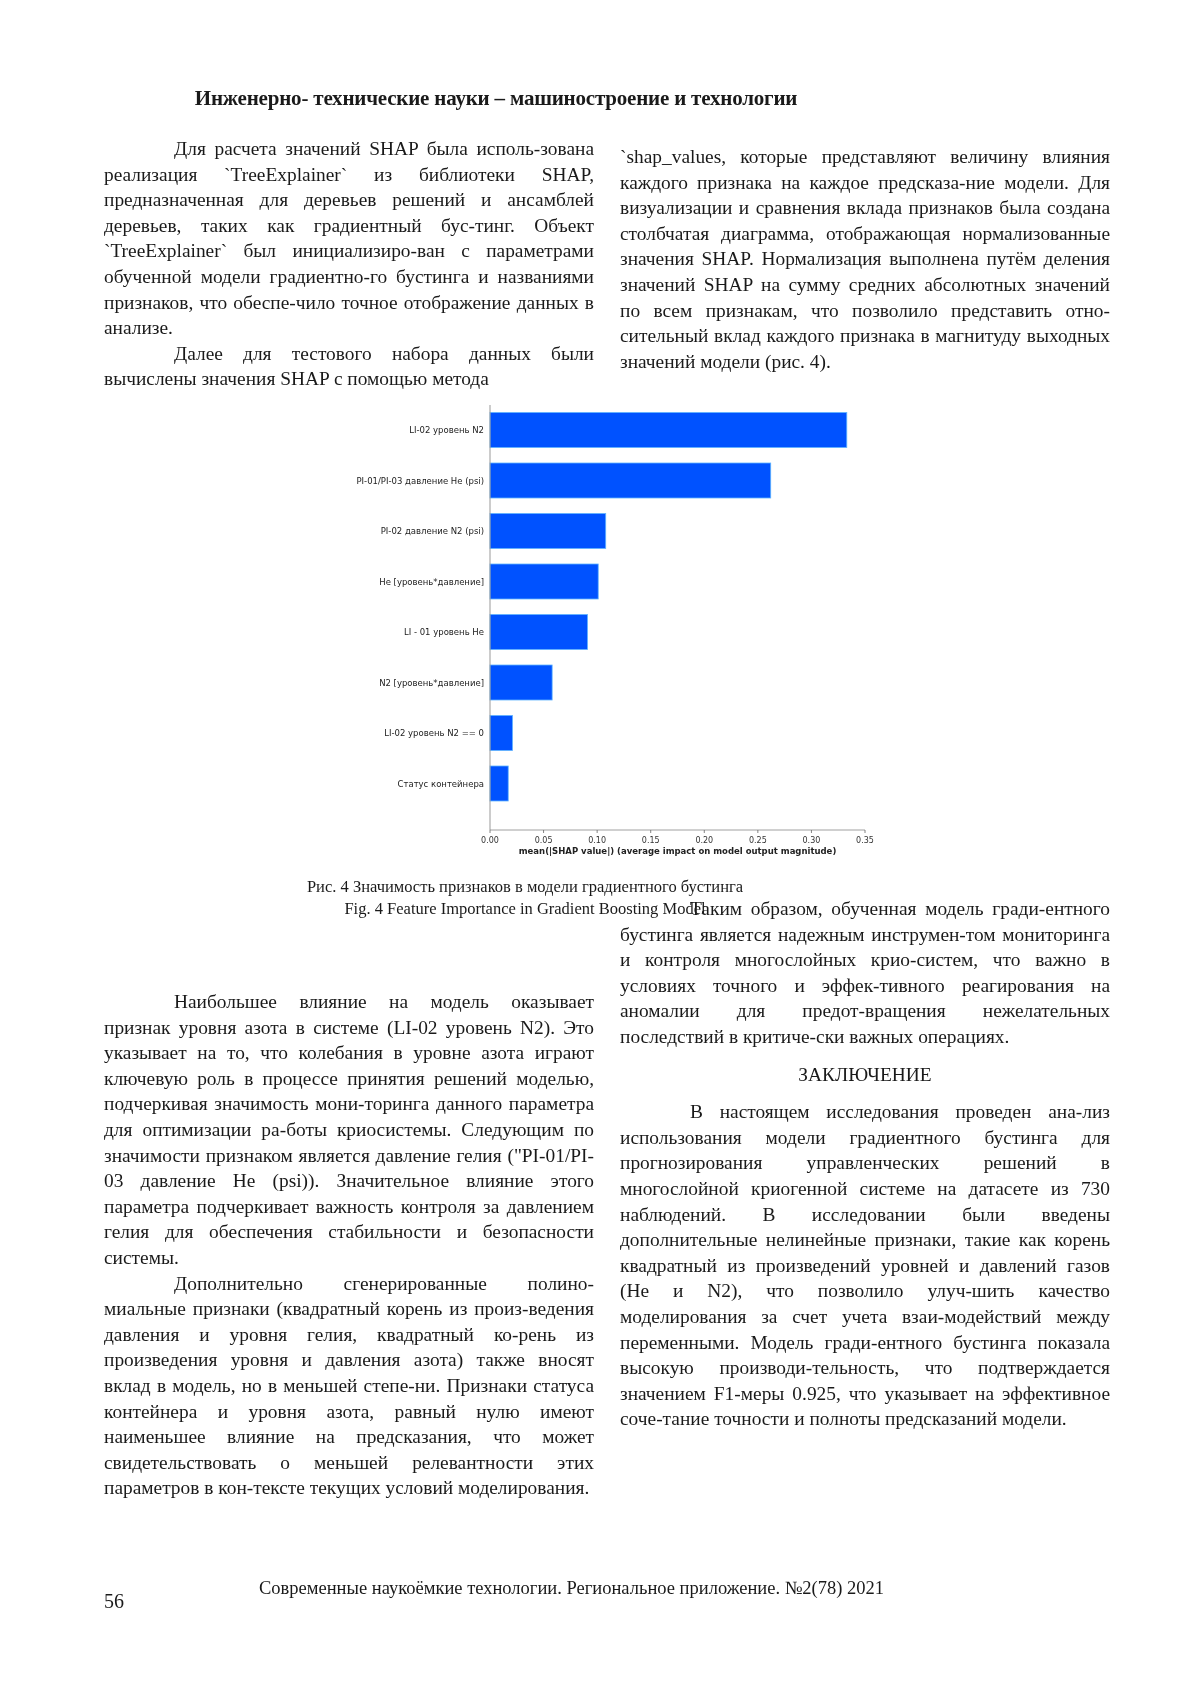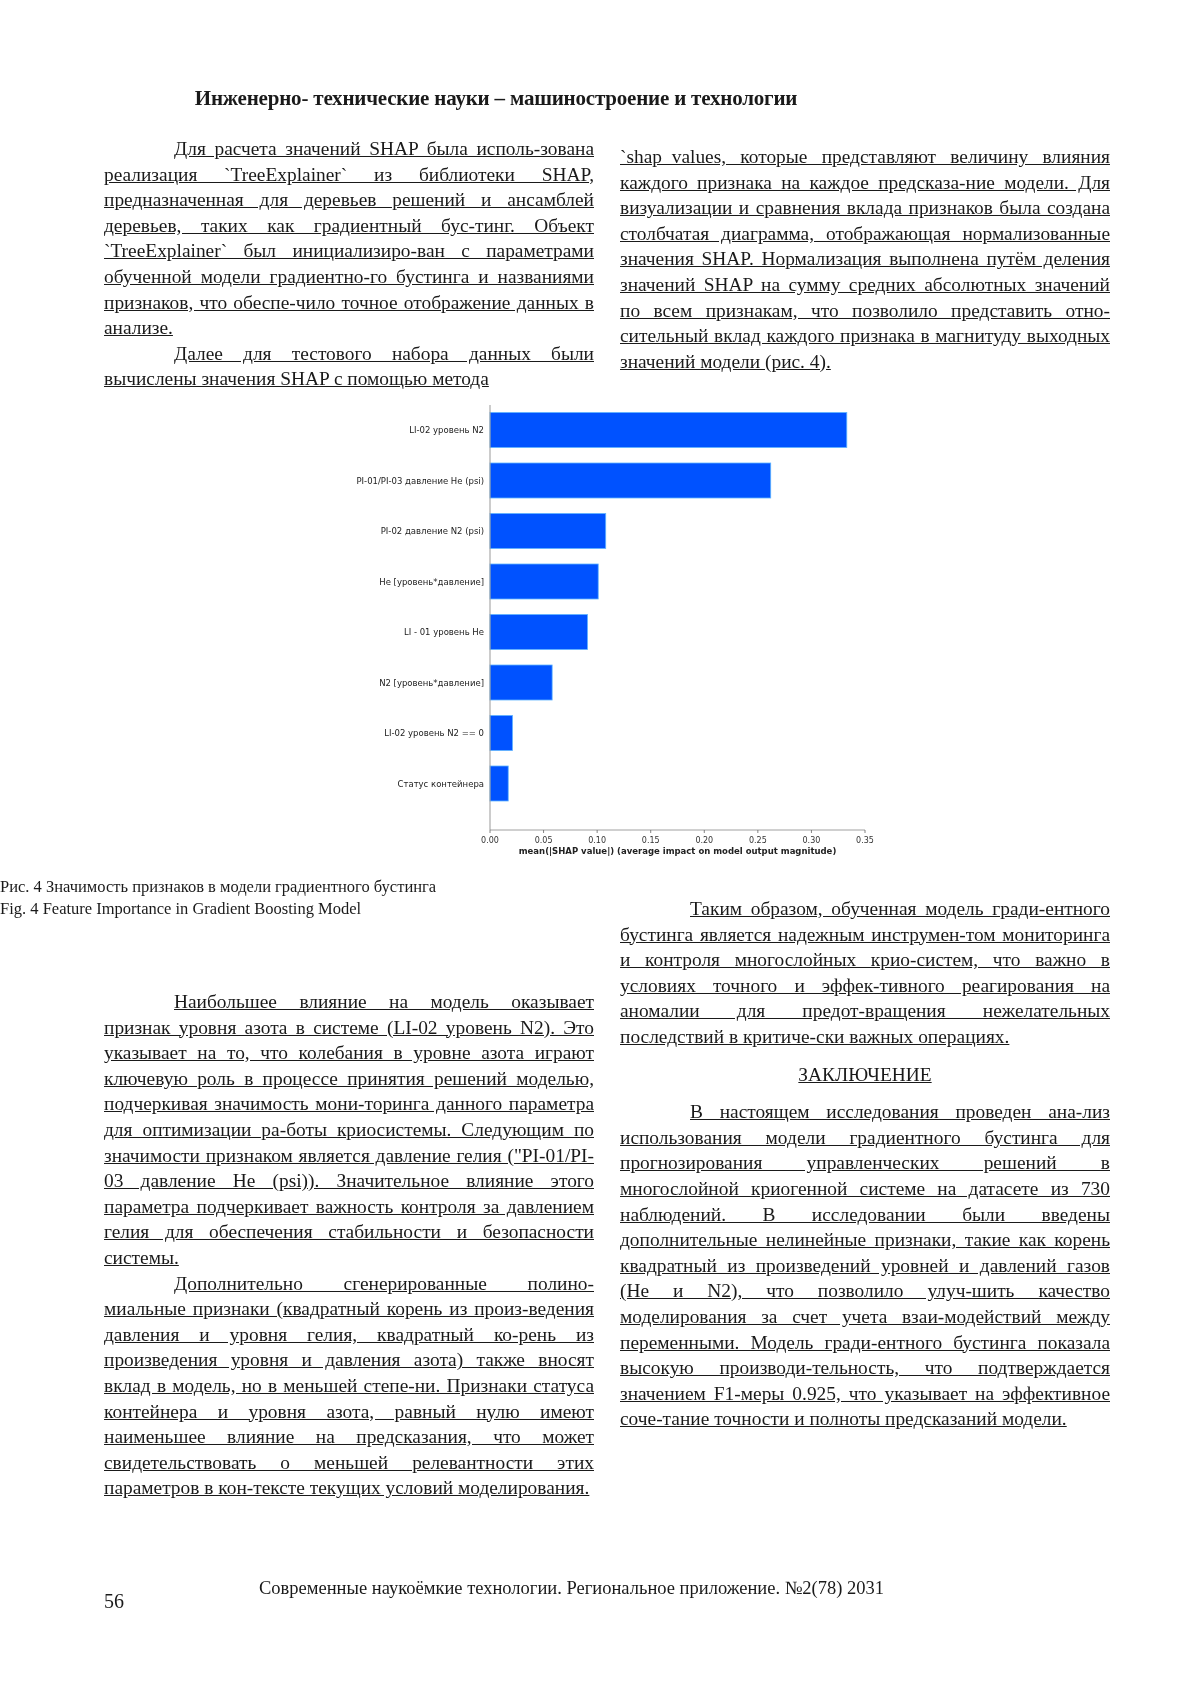--- a/index.html
+++ b/index.html
@@ -2,30 +2,30 @@
 <html><head>
 <meta charset="utf-8">
 <style>
   html, body { margin: 0; padding: 0; background: #ffffff; }
   body { width: 1200px; height: 1697px; position: relative; overflow: hidden;
          font-family: "Liberation Serif", "DejaVu Serif", serif; color: #1a1a1a; }
   .header { position: absolute; top: 86px; left: 0; width: 992px; text-align: center;
             font-weight: bold; font-size: 21px; letter-spacing: -0.2px; }
   .col { position: absolute; width: 490px; font-size: 19.4px; line-height: 25.6px;
          text-align: justify; hyphens: manual; }
-  .col p { margin: 0; text-decoration: underline; }
+  .col p { margin: 0; }
   .col p.indent { text-indent: 70px; }
   .col-left-top { left: 104px; top: 136px; }
   .col-right-top { left: 620px; top: 144px; }
   .col-left-bot { left: 104px; top: 949px; margin-top: 40px; }
   .col-right-bot { left: 620px; top: 896px; }
   .section-title { text-align: center; text-indent: 0 !important; margin: 12px 0 12px 0 !important; }
   .chart-wrap { position: absolute; left: 300px; top: 405px; width: 600px; height: 455px; }
   .chart-wrap svg { position: absolute; left: 0; top: 0; }
-  .caption { position: absolute; top: 876px; left: 0; width: 1050px; text-align: left;
+  .caption { position: absolute; top: 876px; left: 0; width: 1050px; text-align: center;
              font-size: 16.5px; line-height: 22px; }
   .footer { position: absolute; top: 1578px; left: 104px; width: 1000px; font-size: 20px; }
   .footer .page-num { position: absolute; left: 0; top: 0; margin-top: 12px; }
   .footer .journal { position: absolute; left: 155px; top: 0; font-size: 18.5px; }
   .ylabel { font-family: "DejaVu Sans", sans-serif; font-size: 8.5px; fill: #222; }
   .xtick { font-family: "DejaVu Sans", sans-serif; font-size: 8px; fill: #333; }
   .xlabel { font-family: "DejaVu Sans", sans-serif; font-size: 8.5px; fill: #222; font-weight: bold; }
 </style>
 </head>
 <body>
@@ -92,14 +92,14 @@
 </div>
 
 <div class="col col-right-bot">
   <p class="indent">Таким образом, обученная модель гради-ентного бустинга является надежным инструмен-том мониторинга и контроля многослойных крио-систем, что важно в условиях точного и эффек-тивного реагирования на аномалии для предот-вращения нежелательных последствий в критиче-ски важных операциях.</p>
   <p class="section-title">ЗАКЛЮЧЕНИЕ</p>
   <p class="indent">В настоящем исследования проведен ана-лиз использования модели градиентного бустинга для прогнозирования управленческих решений в многослойной криогенной системе на датасете из 730 наблюдений. В исследовании были введены дополнительные нелинейные признаки, такие как корень квадратный из произведений уровней и давлений газов (He и N2), что позволило улуч-шить качество моделирования за счет учета взаи-модействий между переменными. Модель гради-ентного бустинга показала высокую производи-тельность, что подтверждается значением F1-меры 0.925, что указывает на эффективное соче-тание точности и полноты предсказаний модели.</p>
 </div>
 
 <div class="footer">
   <span class="page-num">56</span>
-  <span class="journal">Современные наукоёмкие технологии. Региональное приложение. №2(78) 2031</span>
+  <span class="journal">Современные наукоёмкие технологии. Региональное приложение. №2(78) 2021</span>
 </div>
 
 </body></html>

